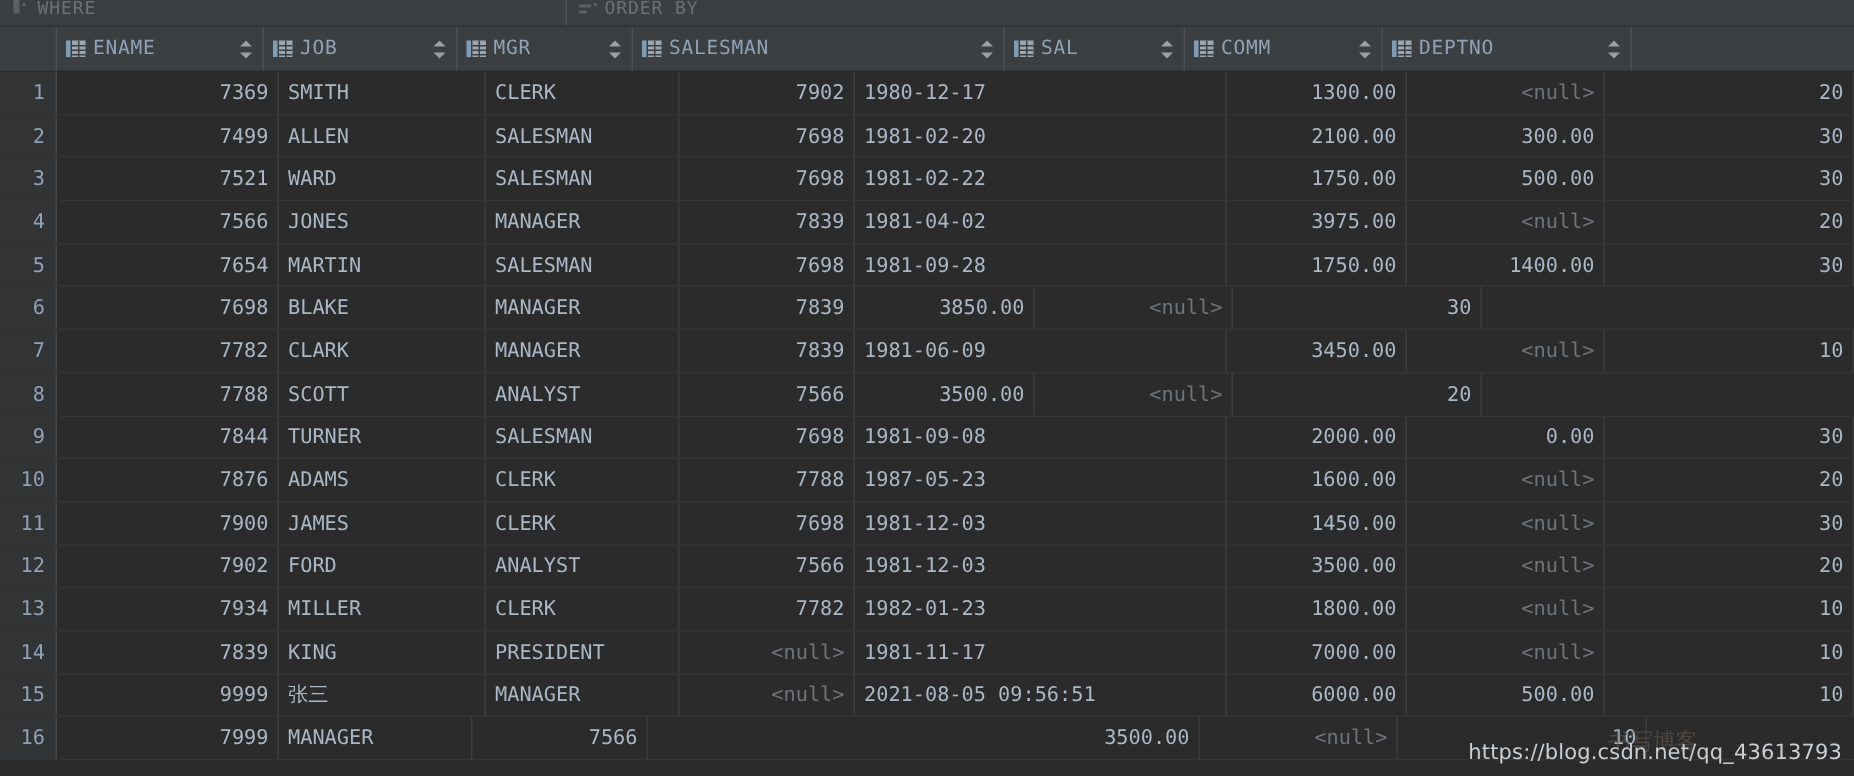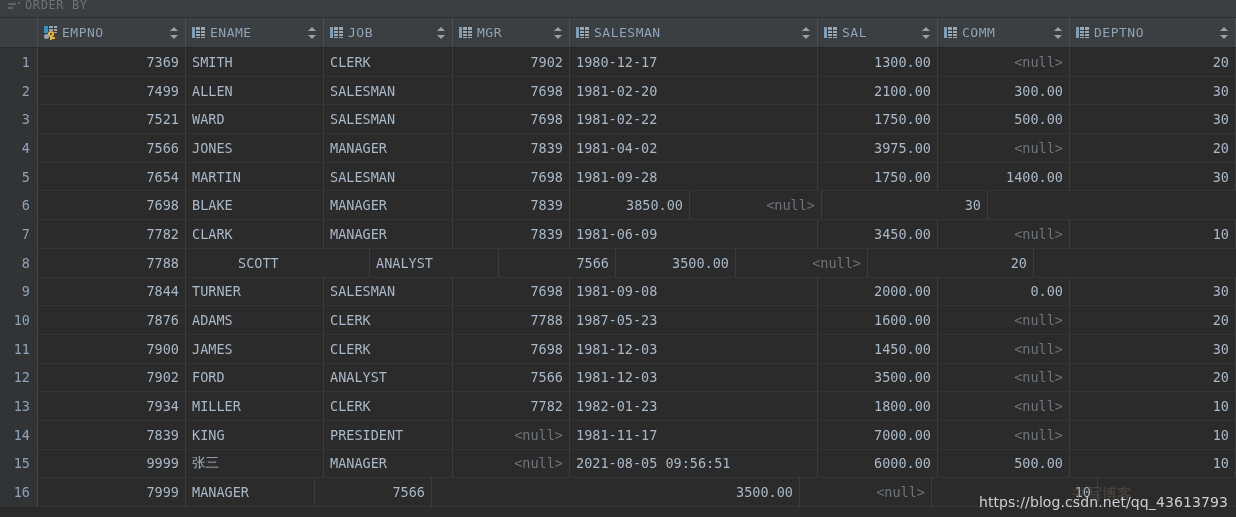--- a/index.html
+++ b/index.html
@@ -265,49 +265,41 @@
     color: #6b5d52;
     opacity: 0.55;
     white-space: nowrap;
     pointer-events: none;
   }
 </style>
 </head>
 <body>
 
 <div class="filter-bar">
+  <div class="filter-cell where">
+    <span class="filter-icon where">
+      <span class="fi-bar"></span>
+        <span class="fi-bar"></span>
+    </span>
+    <span class="filter-label">WHERE</span>
+  </div>
   <div class="filter-cell orderby">
     <span class="filter-icon orderby">
       <span class="fi-bar"></span>
         <span class="fi-bar"></span>
         <span class="fi-bar"></span>
     </span>
     <span class="filter-label">ORDER BY</span>
   </div>
 </div>
 
 <div class="grid">
   <div class="header-row">
     <div class="gutter-head"></div>
 
-  <div class="hcell" style="width: 148px; flex: 0 0 148px;">
-        <span class="col-icon pk">
-          <span class="ic-left"></span>
-          <span class="ic-grid"></span>
-          <span class="ic-dot"></span>
-          <span class="ic-key">
-            <span class="kring"></span>
-            <span class="kstem"></span>
-            <span class="ktooth"></span>
-          </span>
-        </span>
-        <span class="hlabel">EMPNO</span>
-        <span class="spacer-flex"></span>
-        <span class="sort-arrows"></span>
-      </div>
       <div class="hcell" style="width: 138px; flex: 0 0 138px;">
         <span class="col-icon">
           <span class="ic-left"></span>
           <span class="ic-grid"></span>
         </span>
         <span class="hlabel">ENAME</span>
         <span class="spacer-flex"></span>
         <span class="sort-arrows"></span>
       </div>
       <div class="hcell" style="width: 129px; flex: 0 0 129px;">
@@ -447,21 +439,21 @@
         <div class="cell txt" style="width: 248px; flex: 0 0 248px;">1981-06-09</div>
         <div class="cell num" style="width: 120px; flex: 0 0 120px;">3450.00</div>
         <div class="cell num" style="width: 132px; flex: 0 0 132px;">
           <span class="nullv">&lt;null&gt;</span>
         </div>
         <div class="cell num" style="width: 166px; flex: 0 0 166px;">10</div>
       </div>
       <div class="row">
         <div class="gutter-cell">8</div>
         <div class="cell num" style="width: 148px; flex: 0 0 148px;">7788</div>
-        <div class="cell txt" style="width: 138px; flex: 0 0 138px; margin-left: 46px;">SCOTT</div>
+        <div class="cell txt" style="width: 138px; flex: 0 0 138px;">SCOTT</div>
         <div class="cell txt" style="width: 129px; flex: 0 0 129px;">ANALYST</div>
         <div class="cell num" style="width: 117px; flex: 0 0 117px;">7566</div>
         <div class="cell num" style="width: 120px; flex: 0 0 120px;">3500.00</div>
         <div class="cell num" style="width: 132px; flex: 0 0 132px;">
           <span class="nullv">&lt;null&gt;</span>
         </div>
         <div class="cell num" style="width: 166px; flex: 0 0 166px;">20</div>
       </div>
       <div class="row">
         <div class="gutter-cell">9</div>

